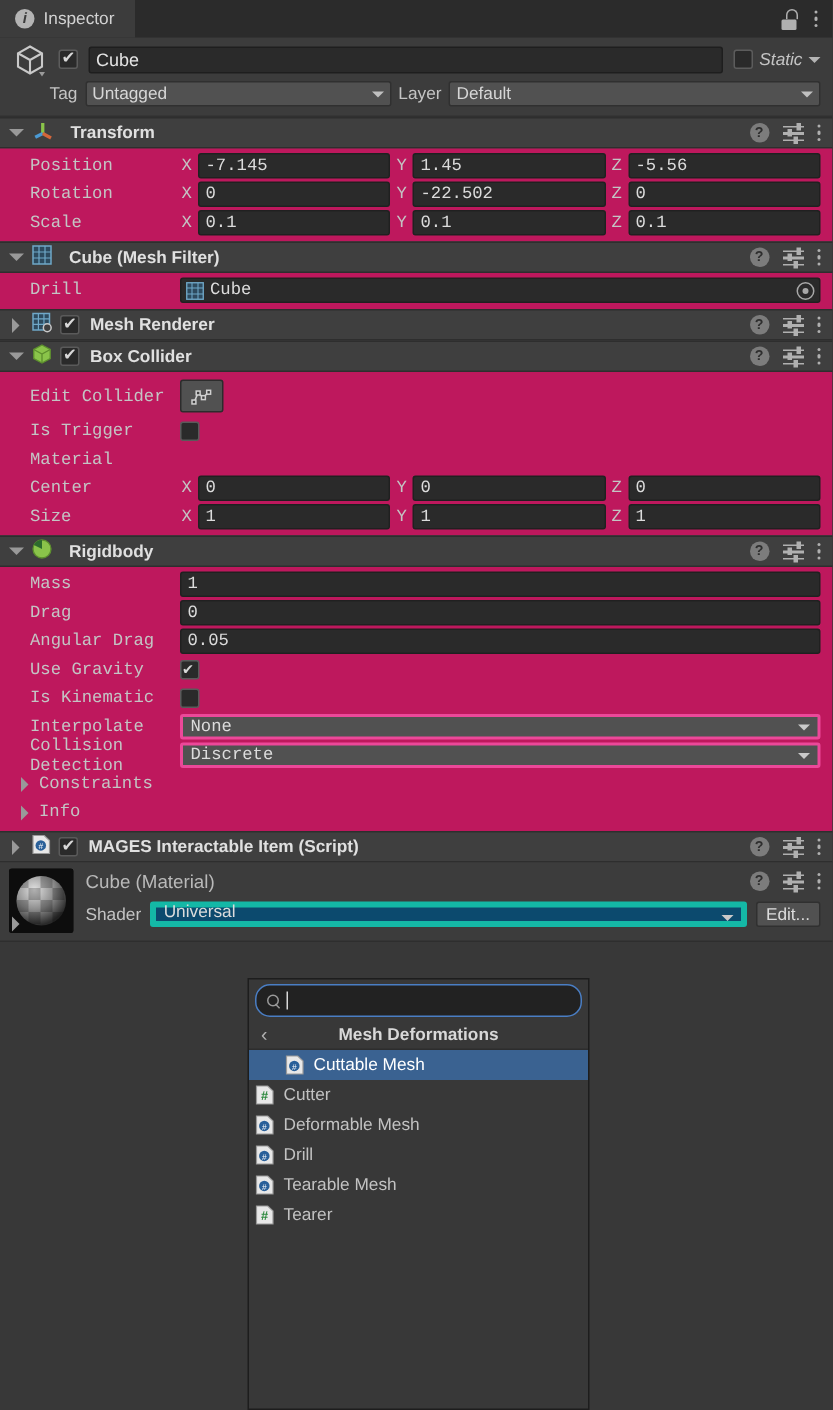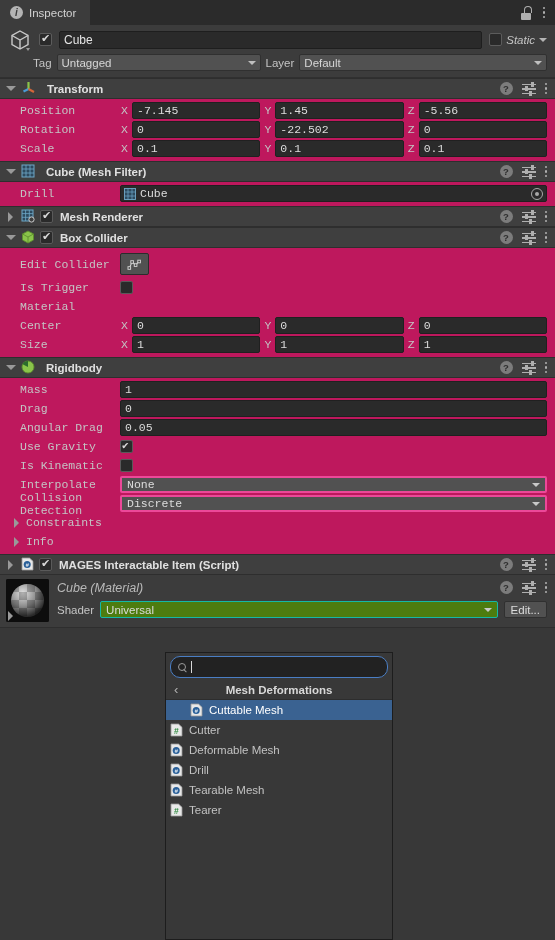--- a/index.html
+++ b/index.html
@@ -97,25 +97,25 @@
   .wide-dd .arrow { margin-left: auto; width: 0; height: 0; border-left: 4px solid transparent;
                     border-right: 4px solid transparent; border-top: 4px solid #c9c9c9; }
   .sub-fold { display: flex; align-items: center; height: 19px; gap: 4px; padding-left: 4px; }
   .sub-fold .t { color: #c4c4c4; font-size: 11.5px; }
 
   
   .mat-block { background: #3c3c3c; border-bottom: 1px solid #2e2e2e; padding: 4px 8px 5px 6px;
                display: flex; gap: 8px; position: relative; }
   .mat-prev { width: 43px; height: 43px; flex: none; border-radius: 2px; overflow: hidden; background: #0d0d0d; }
   .mat-body { flex: 1; min-width: 0; }
-  .mat-title { color: #b9b9b9; font-size: 12.5px; margin-top: 2px; font-style: italic; }
+  .mat-title { color: #b9b9b9; font-size: 12.5px; margin-top: 2px; }
   .mat-shader-row { display: flex; align-items: center; gap: 6px; margin-top: 6px; }
   .shader-lbl { color: #c4c4c4; font-size: 11.5px; }
-  .shader-dd { flex: 1; height: 17px; background: #4d7c0f; border: 1px solid #14b8a6; border-radius: 2px;
-               display: flex; align-items: center; padding: 0 5px; color: #dcdcdc; font-size: 11.5px; }
+  .shader-dd { flex: 1; height: 17px; background: #0c4a6e; border: 4px solid #14b8a6; border-radius: 2px;
+               display: flex; align-items: flex-end; padding: 0 5px; color: #dcdcdc; font-size: 11.5px; }
   .shader-dd .arrow { margin-left: auto; width: 0; height: 0; border-left: 4px solid transparent;
                       border-right: 4px solid transparent; border-top: 4px solid #c9c9c9; }
   .edit-btn { height: 17px; background: #515151; border: 1px solid #303030; border-radius: 2px;
               display: flex; align-items: center; padding: 0 6px; color: #dcdcdc; font-size: 11.5px; flex: none; text-align: center; }
   .mat-right { position: absolute; right: 8px; top: 6px; display: flex; align-items: center; gap: 9px; }
   .mat-fold { position: absolute; left: 6px; top: 36px; }
 
   
   .popup { position: absolute; left: 165px; top: 652px; width: 228px; height: 288px;
            background: #383838; border: 1px solid #1d1d1d; z-index: 40; }

